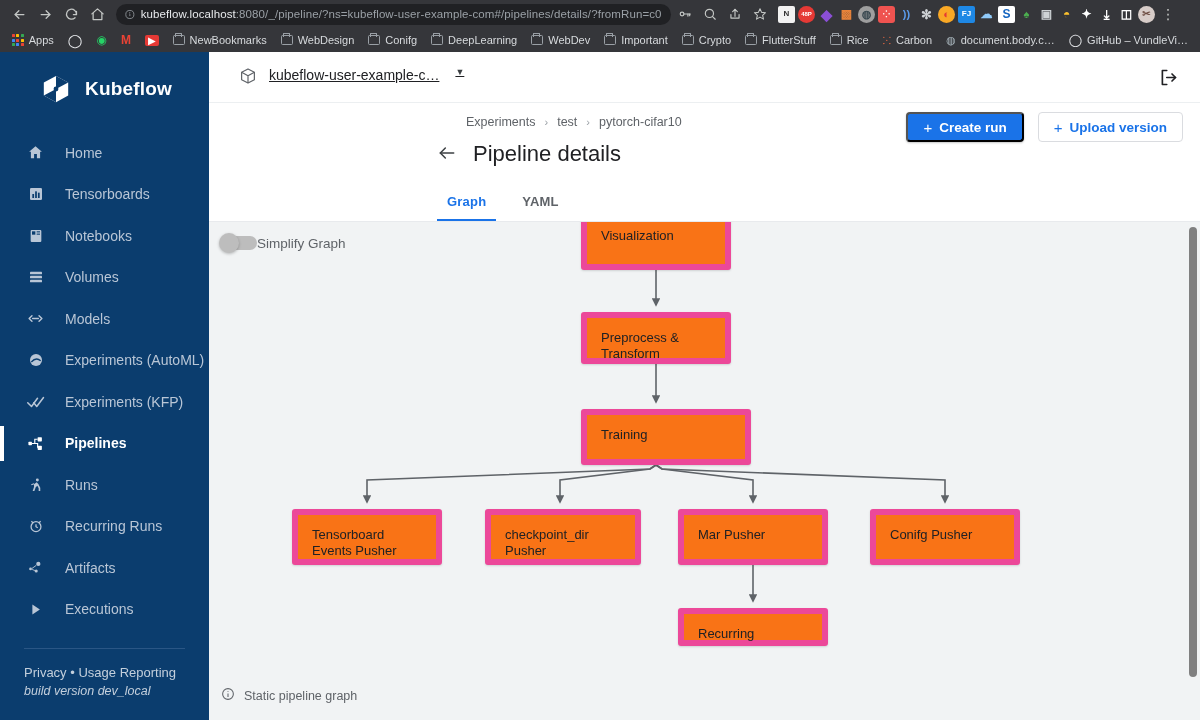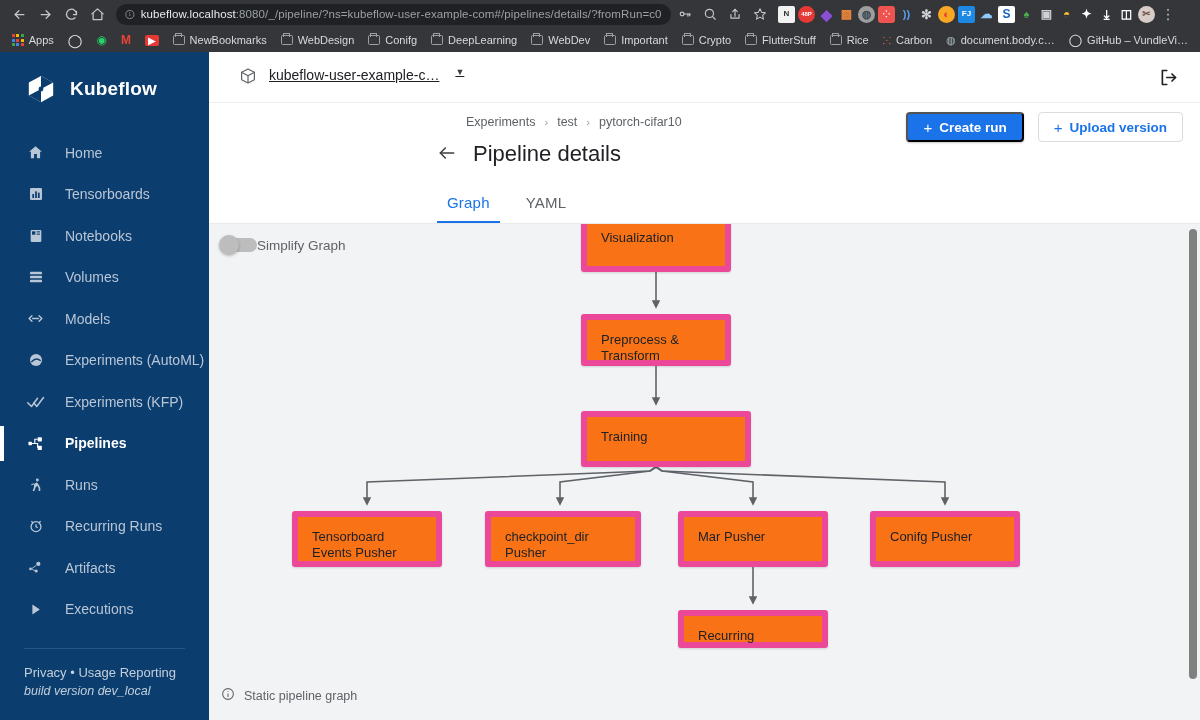--- a/index.html
+++ b/index.html
@@ -62,21 +62,21 @@
   .apps-grid i { display: block; width: 3px; height: 3px; border-radius: .5px; }
 
   
   .app { width: 1200px; height: 668px; display: flex; }
 
   
   .sidebar {
     width: 209px; background: #0b3d6e; color: #fff; flex: 0 0 auto;
     display: flex; flex-direction: column; position: relative;
   }
-  .kf-logo { display: flex; align-items: center; gap: 14px; padding: 22px 0 28px 26px; }
+  .kf-logo { display: flex; align-items: center; gap: 14px; padding: 22px 0 28px 41px; }
   .kf-logo .mark { width: 30px; height: 30px; flex: 0 0 auto; }
   .kf-logo .name { font-size: 19px; font-weight: bold; letter-spacing: .2px; color:#fff; }
   .nav-list { display: flex; flex-direction: column; }
   .nav-item {
     height: 41.5px; display: flex; align-items: center; gap: 20px; padding-left: 26px;
     color: #b9c6d6; font-size: 14px; position: relative;
   }
   .nav-item .ico { width: 19px; height: 19px; display:flex; align-items:center; justify-content:center; flex:0 0 auto; }
   .nav-item .ico svg { display: block; }
   .nav-item.active { color: #fff; font-weight: bold; }
@@ -109,21 +109,21 @@
   .btn {
     height: 30px; border-radius: 4px; font-size: 13.5px; font-weight: bold;
     display: flex; align-items: center; gap: 7px; padding: 0 15px; white-space: nowrap;
   }
   .btn-primary { background: #1a73e8; color: #fff; box-shadow: 0 1px 2px rgba(60,64,67,.3); }
   .btn-ghost { background: #fff; color: #1a73e8; border: 1px solid #dadce0; }
   .btn .plus { font-size: 15px; font-weight: normal; }
 
   .tabs { display: flex; gap: 0; padding-left: 228px; border-bottom: 1px solid #e8eaed; flex:0 0 auto; }
   .tab {
-    font-size: 15px; font-weight: normal; color: #5f6368; padding: 11px 10px 10px;
+    font-size: 13px; font-weight: bold; color: #5f6368; padding: 11px 10px 10px;
     margin-right: 16px; border-bottom: 2.5px solid transparent; letter-spacing:.2px;
   }
   .tab.active { color: #1a73e8; border-bottom-color: #1a73e8; }
 
   
   .canvas { flex: 1 1 auto; position: relative; background: #f1f3f4; overflow: hidden; }
   .toggle-row { display: flex; align-items: flex-start; padding: 14px 0 0 12px; }
   .switch { width: 36px; height: 14px; background: #bdbdbd; border-radius: 7px; position: relative; }
   .switch .knob {
     position: absolute; left: -2px; top: -3px; width: 20px; height: 20px; border-radius: 50%;

